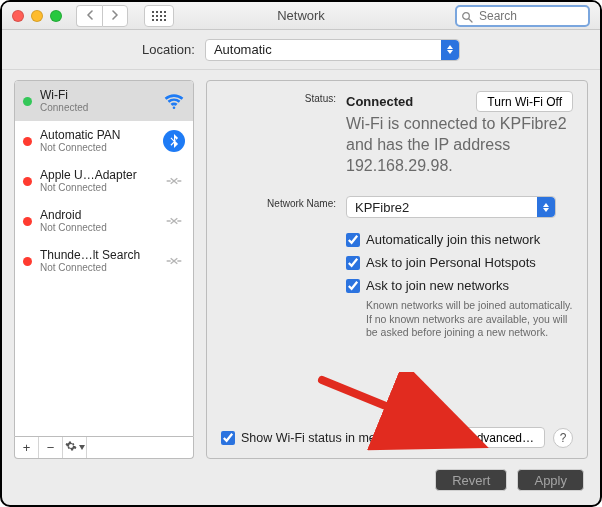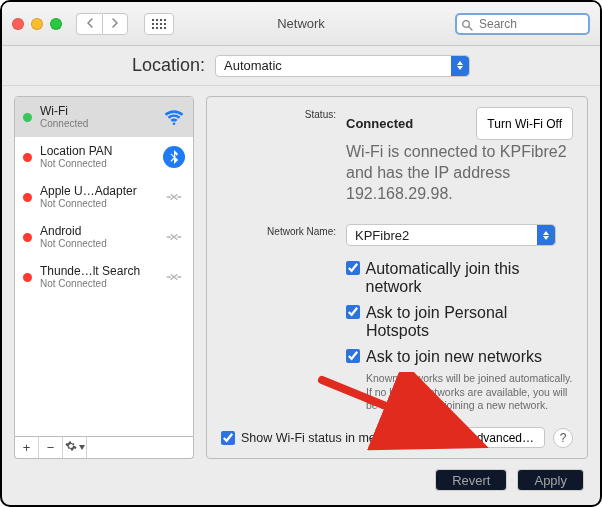--- a/index.html
+++ b/index.html
@@ -7,21 +7,21 @@
   .window {
     width: 602px; height: 507px;
     border: 2px solid #000; border-radius: 10px;
     background: #ececec;
     display: flex; flex-direction: column;
     overflow: hidden;
     position: relative;
   }
   
   .titlebar {
-    height: 44px; display: flex; align-items: center;
+    height: 28px; display: flex; align-items: center;
     padding: 0 10px; gap: 8px;
     border-bottom: 1px solid #c8c8c8;
     background: linear-gradient(#f5f5f5,#e7e7e7);
     position: relative;
     justify-content: flex-end;
   }
   .traffic { display:flex; gap:7px; }
   .dot { width:12px;height:12px;border-radius:50%; border:0.5px solid rgba(0,0,0,0.15);}
   .dot.red{background:#ff5f57}.dot.yellow{background:#febc2e}.dot.green{background:#28c840}
   .navseg { display:flex; margin-left:6px; }
@@ -43,21 +43,21 @@
     width:135px;height:22px;border:2px solid #7aa6de;border-radius:5px;background:#fff;
     padding:0 6px 0 22px;font-size:12px;color:#555;
   }
   .searchwrap{position:relative}
   .searchic{position:absolute;left:6px;top:4px;color:#8a8a8a}
   
   .locationrow{
     height:40px;display:flex;align-items:center;justify-content:center;gap:10px;
     border-bottom:1px solid #d6d6d6;
   }
-  .locationrow label{font-size:18px;color:#333}
+  .locationrow label{font-size:13px;color:#333}
   .popup{
     height:22px;border:1px solid #c7c7c7;border-radius:4px;background:#fff;
     display:flex;align-items:center;padding:0 0 0 8px;font-size:13px;color:#222;
     position:relative;
   }
   .popup .cap{
     width:18px;height:100%;background:#2b73df;border-radius:0 4px 4px 0;margin-left:auto;
     display:flex;flex-direction:column;align-items:center;justify-content:center;gap:0;
   }
   .popup .cap::before{content:"";border-left:3px solid transparent;border-right:3px solid transparent;border-bottom:4px solid #fff;margin-bottom:1px}
@@ -98,45 +98,45 @@
   .pane{
     flex:1;border:1px solid #bcbcbc;border-radius:4px;background:#ececec;
     padding:10px 14px 10px 14px;display:flex;flex-direction:column;font-size:12px;color:#222;position:relative;
   }
   .row{display:flex;gap:10px;margin-bottom:6px}
   .lab{width:115px;text-align:right;font-size:10px;color:#333;padding-top:2px}
   .val{flex:1}
   .statusval{font-weight:600;font-size:13px}
   .turnoff{
     margin-left:auto;border:1px solid #c6c6c6;background:#fff;border-radius:4px;
-    font-size:12px;padding:0 10px;height:33px;white-space:nowrap;
+    font-size:12px;padding:0 10px;height:21px;white-space:nowrap;
   }
   .desc{font-size:16px;color:#6a6a6a;line-height:1.3;margin-top:2px;margin-right:4px}
   .netname-popup{width:210px}
   .chkrow{display:flex;align-items:flex-start;gap:6px;margin:4px 0 4px 125px}
   .chkrow.small-gap{margin-top:8px}
   input[type=checkbox]{accent-color:#2b73df;width:14px;height:14px;margin-top:1px}
-  .chkrow label{font-size:16px;color:#222}
+  .chkrow label{font-size:13px;color:#222}
   .known-desc{font-size:10.5px;color:#6a6a6a;line-height:1.25;margin:2px 0 0 145px;max-width:215px}
   .pane-bottom{margin-top:auto;display:flex;align-items:center;gap:8px}
   .pane-bottom .menubar{display:flex;align-items:center;gap:6px}
   .advanced{
     margin-left:auto;border:1px solid #c6c6c6;background:#fff;border-radius:4px;
     font-size:12px;padding:2px 10px;height:21px;
   }
   .help{
     width:20px;height:20px;border:1px solid #c6c6c6;border-radius:50%;background:#fff;
     display:flex;align-items:center;justify-content:center;color:#555;font-size:12px;
   }
   
   .footer{
     display:flex;justify-content:flex-end;gap:10px;padding:10px 16px 14px 0;
   }
   .footer button{
-    border:1px solid #d0d0d0;background:#0f172a;border-radius:4px;
+    border:1px solid #d0d0d0;background:#404040;border-radius:4px;
     font-size:13px;color:#a3a3a3;padding:1px 16px;height:22px;
   }
   
   .arrow{
     position:absolute;left:312px;top:370px;pointer-events:none;z-index:5;
   }
 </style>
 </head>
 <body>
 
@@ -212,21 +212,21 @@
             </div>
             <span class="ic ic-wifi">
               <svg width="20" height="20" viewBox="0 0 24 24">
                 <path fill="#1e7bf5" d="M12 18.5a1.6 1.6 0 1 0 0 3.2 1.6 1.6 0 0 0 0-3.2zM4.3 11.8a12 12 0 0 1 15.4 0l-2 2.3a9 9 0 0 0-11.4 0zM.8 8.2a17 17 0 0 1 22.4 0l-2 2.3a14 14 0 0 0-18.4 0zM7.8 15.4a7 7 0 0 1 8.4 0l-2 2.3a4 4 0 0 0-4.4 0z"></path>
               </svg>
             </span>
           </div>
           <div class="svc">
             <span class="status-dot status-red"></span>
             <div class="txt">
-              <span class="name">Location PAN</span>
+              <span class="name">Automatic PAN</span>
               <span class="sub">Not Connected</span>
             </div>
             <span class="ic ic-bt">
               <svg width="14" height="14" viewBox="0 0 24 24">
                 <path fill="#fff" d="M12 2v8.6L7.4 6 6 7.4 11.6 13 6 18.6 7.4 20 12 15.4V24l7-7-5-5 5-5-7-7zm2 4.8L16.2 9 14 11.2zm0 10.4L16.2 15 14 12.8z"></path>
               </svg>
             </span>
           </div>
           <div class="svc">
             <span class="status-dot status-red"></span>

